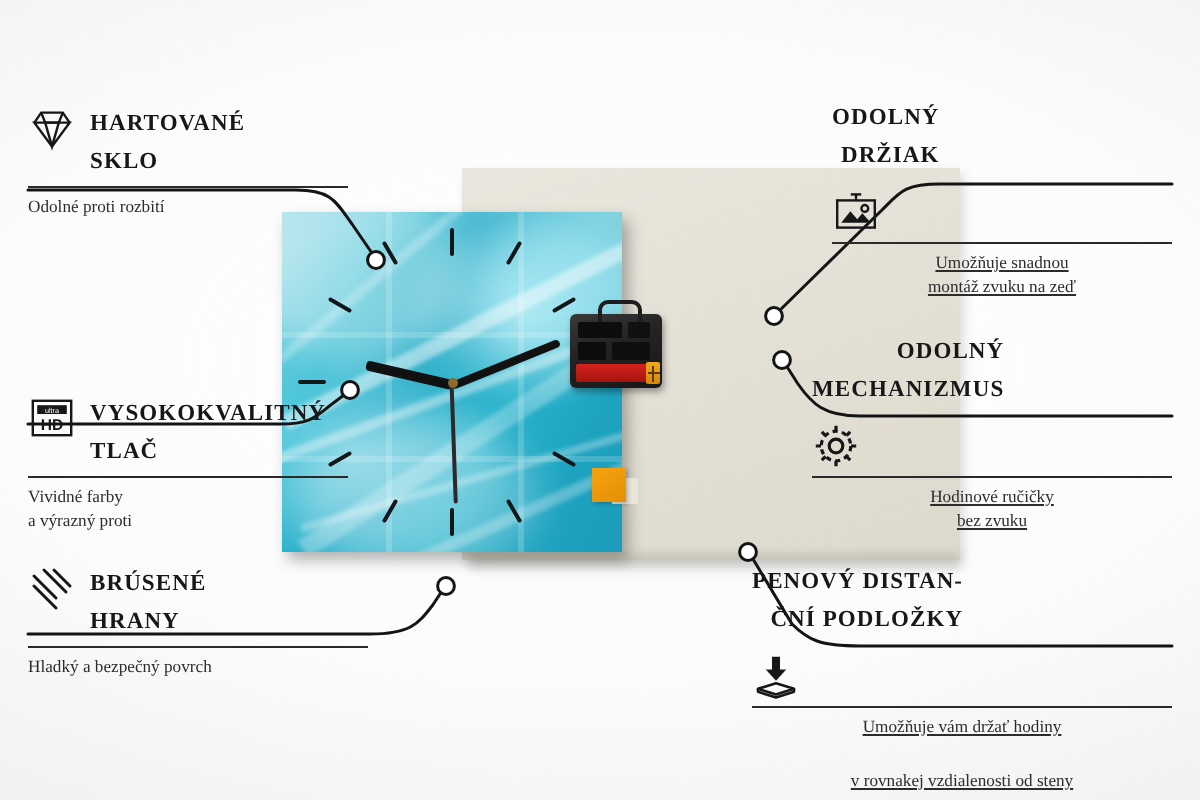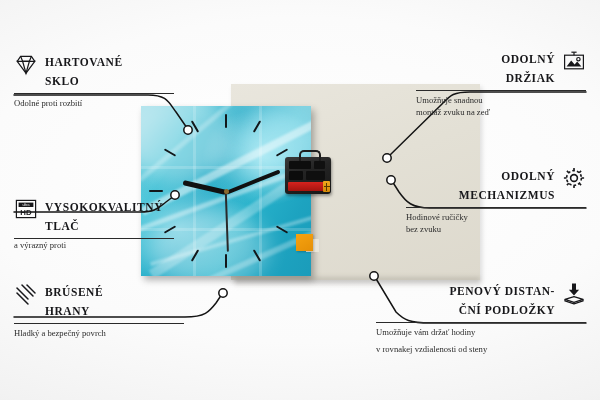--- a/index.html
+++ b/index.html
@@ -96,23 +96,23 @@
   .feat .t{
     font-family:"Liberation Serif", serif;
     font-weight:700;font-size:11.5px;letter-spacing:.55px;color:#17171a;
     white-space:nowrap;
   }
   .feat .rule{height:1px;background:#2a2a2a;margin-top:3px;}
   .feat .desc{
     font-family:"Liberation Serif", serif;
     font-size:8.6px;color:#2c2c2c;line-height:1.42;margin-top:3px;white-space:nowrap;
   }
-  .feat.right .head{flex-direction:row;justify-content:flex-end;}
+  .feat.right .head{flex-direction:column;justify-content:flex-end;}
   .feat.right .titles{text-align:right;}
-  .feat.right .desc{text-align:left;}
+  .feat.right .desc{text-align:center;text-decoration:underline;}
   .ico{flex:0 0 auto;width:24px;height:24px;display:block;}
   .feat.right .ico{order:2;}
 </style>
 </head>
 <body>
 
 <div id="stage">
 
   <div id="photo">
 
@@ -222,20 +222,21 @@
           <text x="12" y="9.3" font-family="Liberation Sans, sans-serif" font-size="3.6" fill="#ffffff" text-anchor="middle">ultra</text>
           <text x="12" y="18.2" font-family="Liberation Sans, sans-serif" font-size="7.8" font-weight="bold" fill="#17171a" text-anchor="middle">HD</text>
         </svg>
       </span>
       <span class="titles">
         <span class="t">VYSOKOKVALITNÝ</span><br>
         <span class="t">TLAČ</span>
       </span>
     </div>
     <div class="rule"></div>
+    <div class="desc">Vividné farby</div>
     <div class="desc" style="margin-top:0">a výrazný proti</div>
   </div>
 
   <div class="feat left" style="left:14px;top:282px;width:170px;">
     <div class="head">
       <span class="ico">
         <svg viewBox="0 0 24 24" width="24" height="24" stroke="#17171a" stroke-width="1.5" fill="none" stroke-linecap="round">
           <path d="M3 6 L14 17"></path>
           <path d="M3 11 L14 22"></path>
           <path d="M8 3 L19 14"></path>
@@ -302,16 +303,16 @@
           <path d="M3 18.4 v1.5 L12 22.8 L21 19.9 v-1.5"></path>
         </svg>
       </span>
       <span class="titles">
         <span class="t">PENOVÝ DISTAN-</span><br>
         <span class="t">ČNÍ PODLOŽKY</span>
       </span>
     </div>
     <div class="rule"></div>
     <div class="desc">Umožňuje vám držať hodiny</div>
-    <div class="desc" style="margin-top:5px">v rovnakej vzdialenosti od steny</div>
+    <div class="desc" style="margin-top:15px">v rovnakej vzdialenosti od steny</div>
   </div>
 
 </div>
 
 </body></html>

